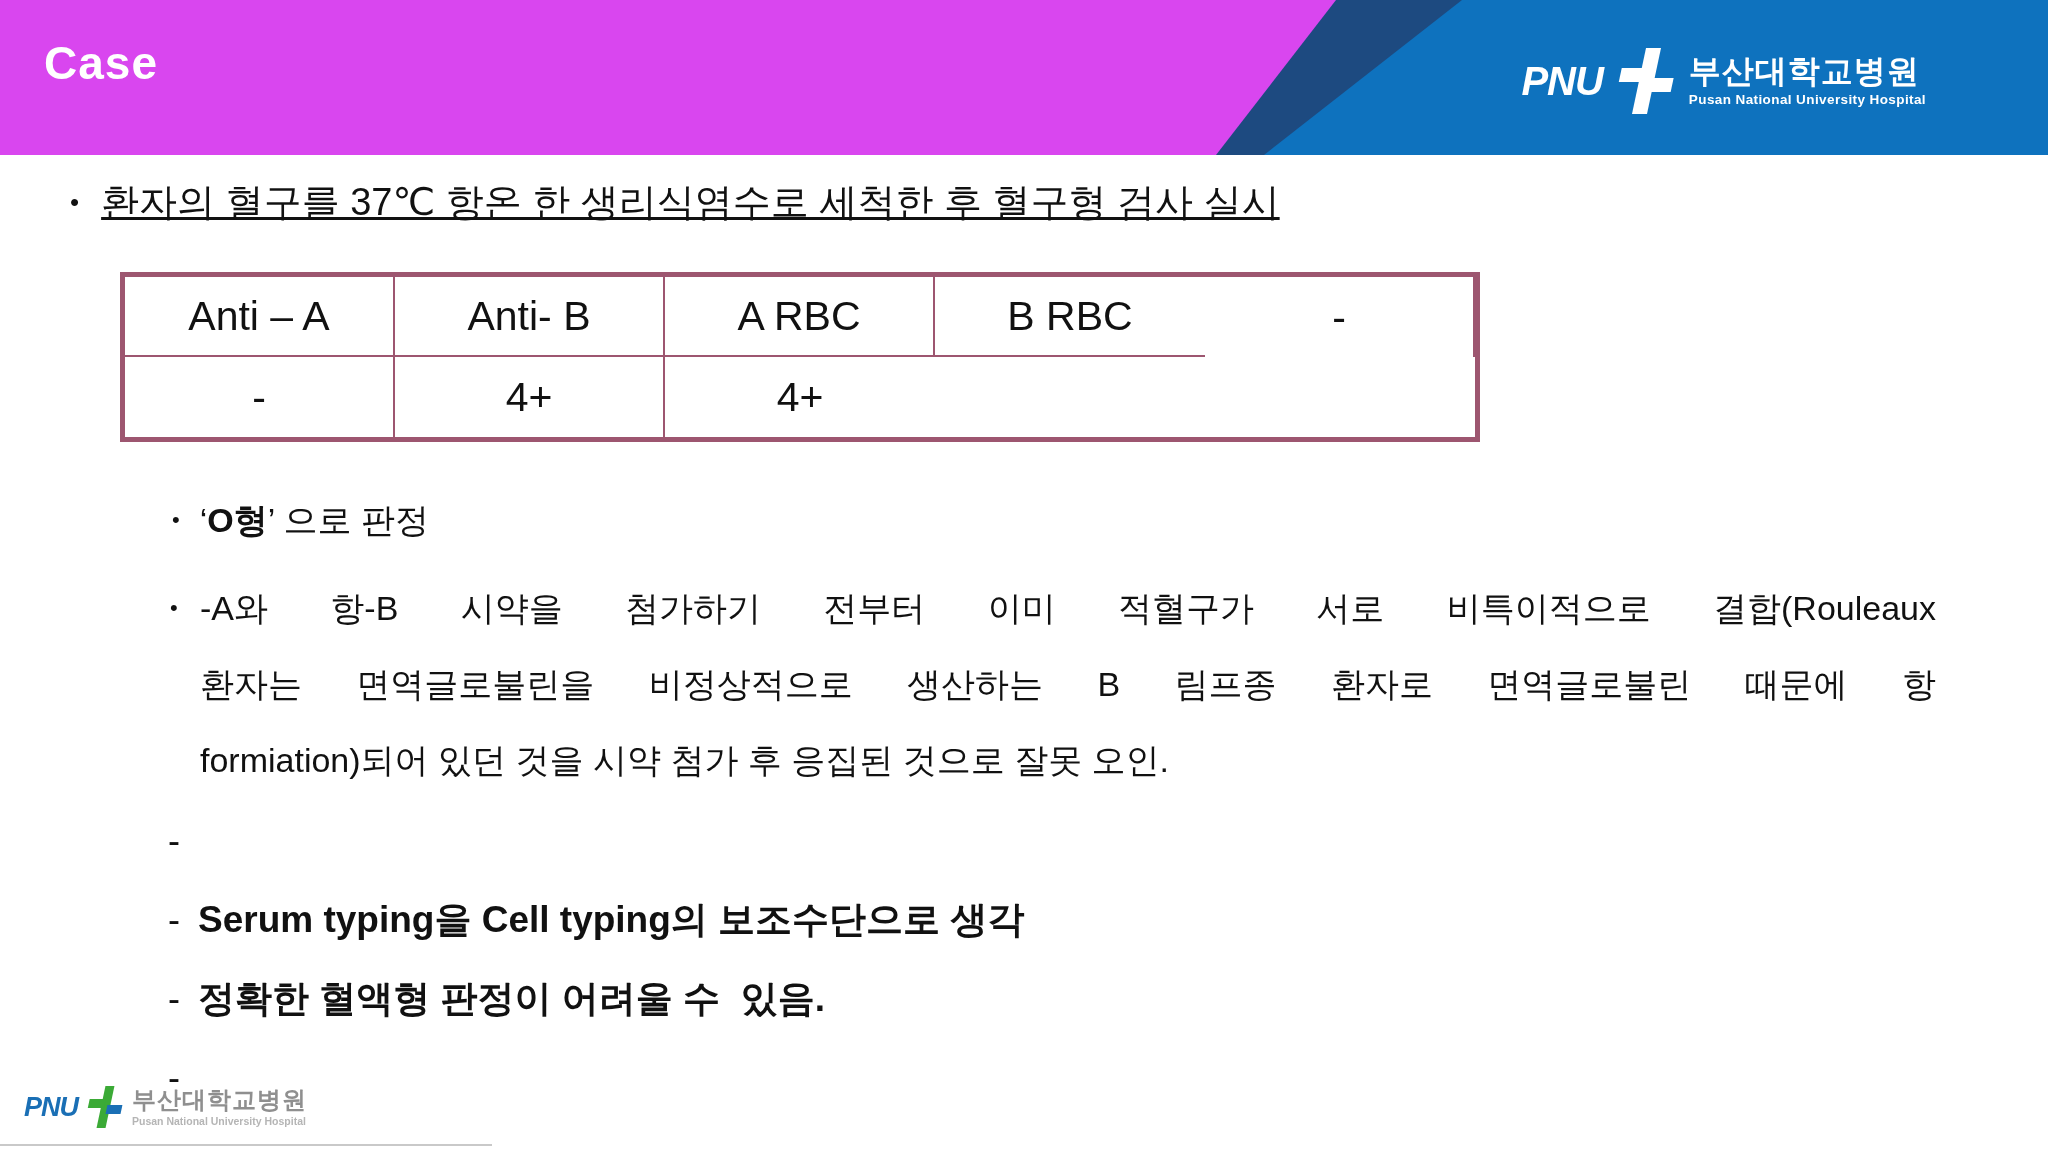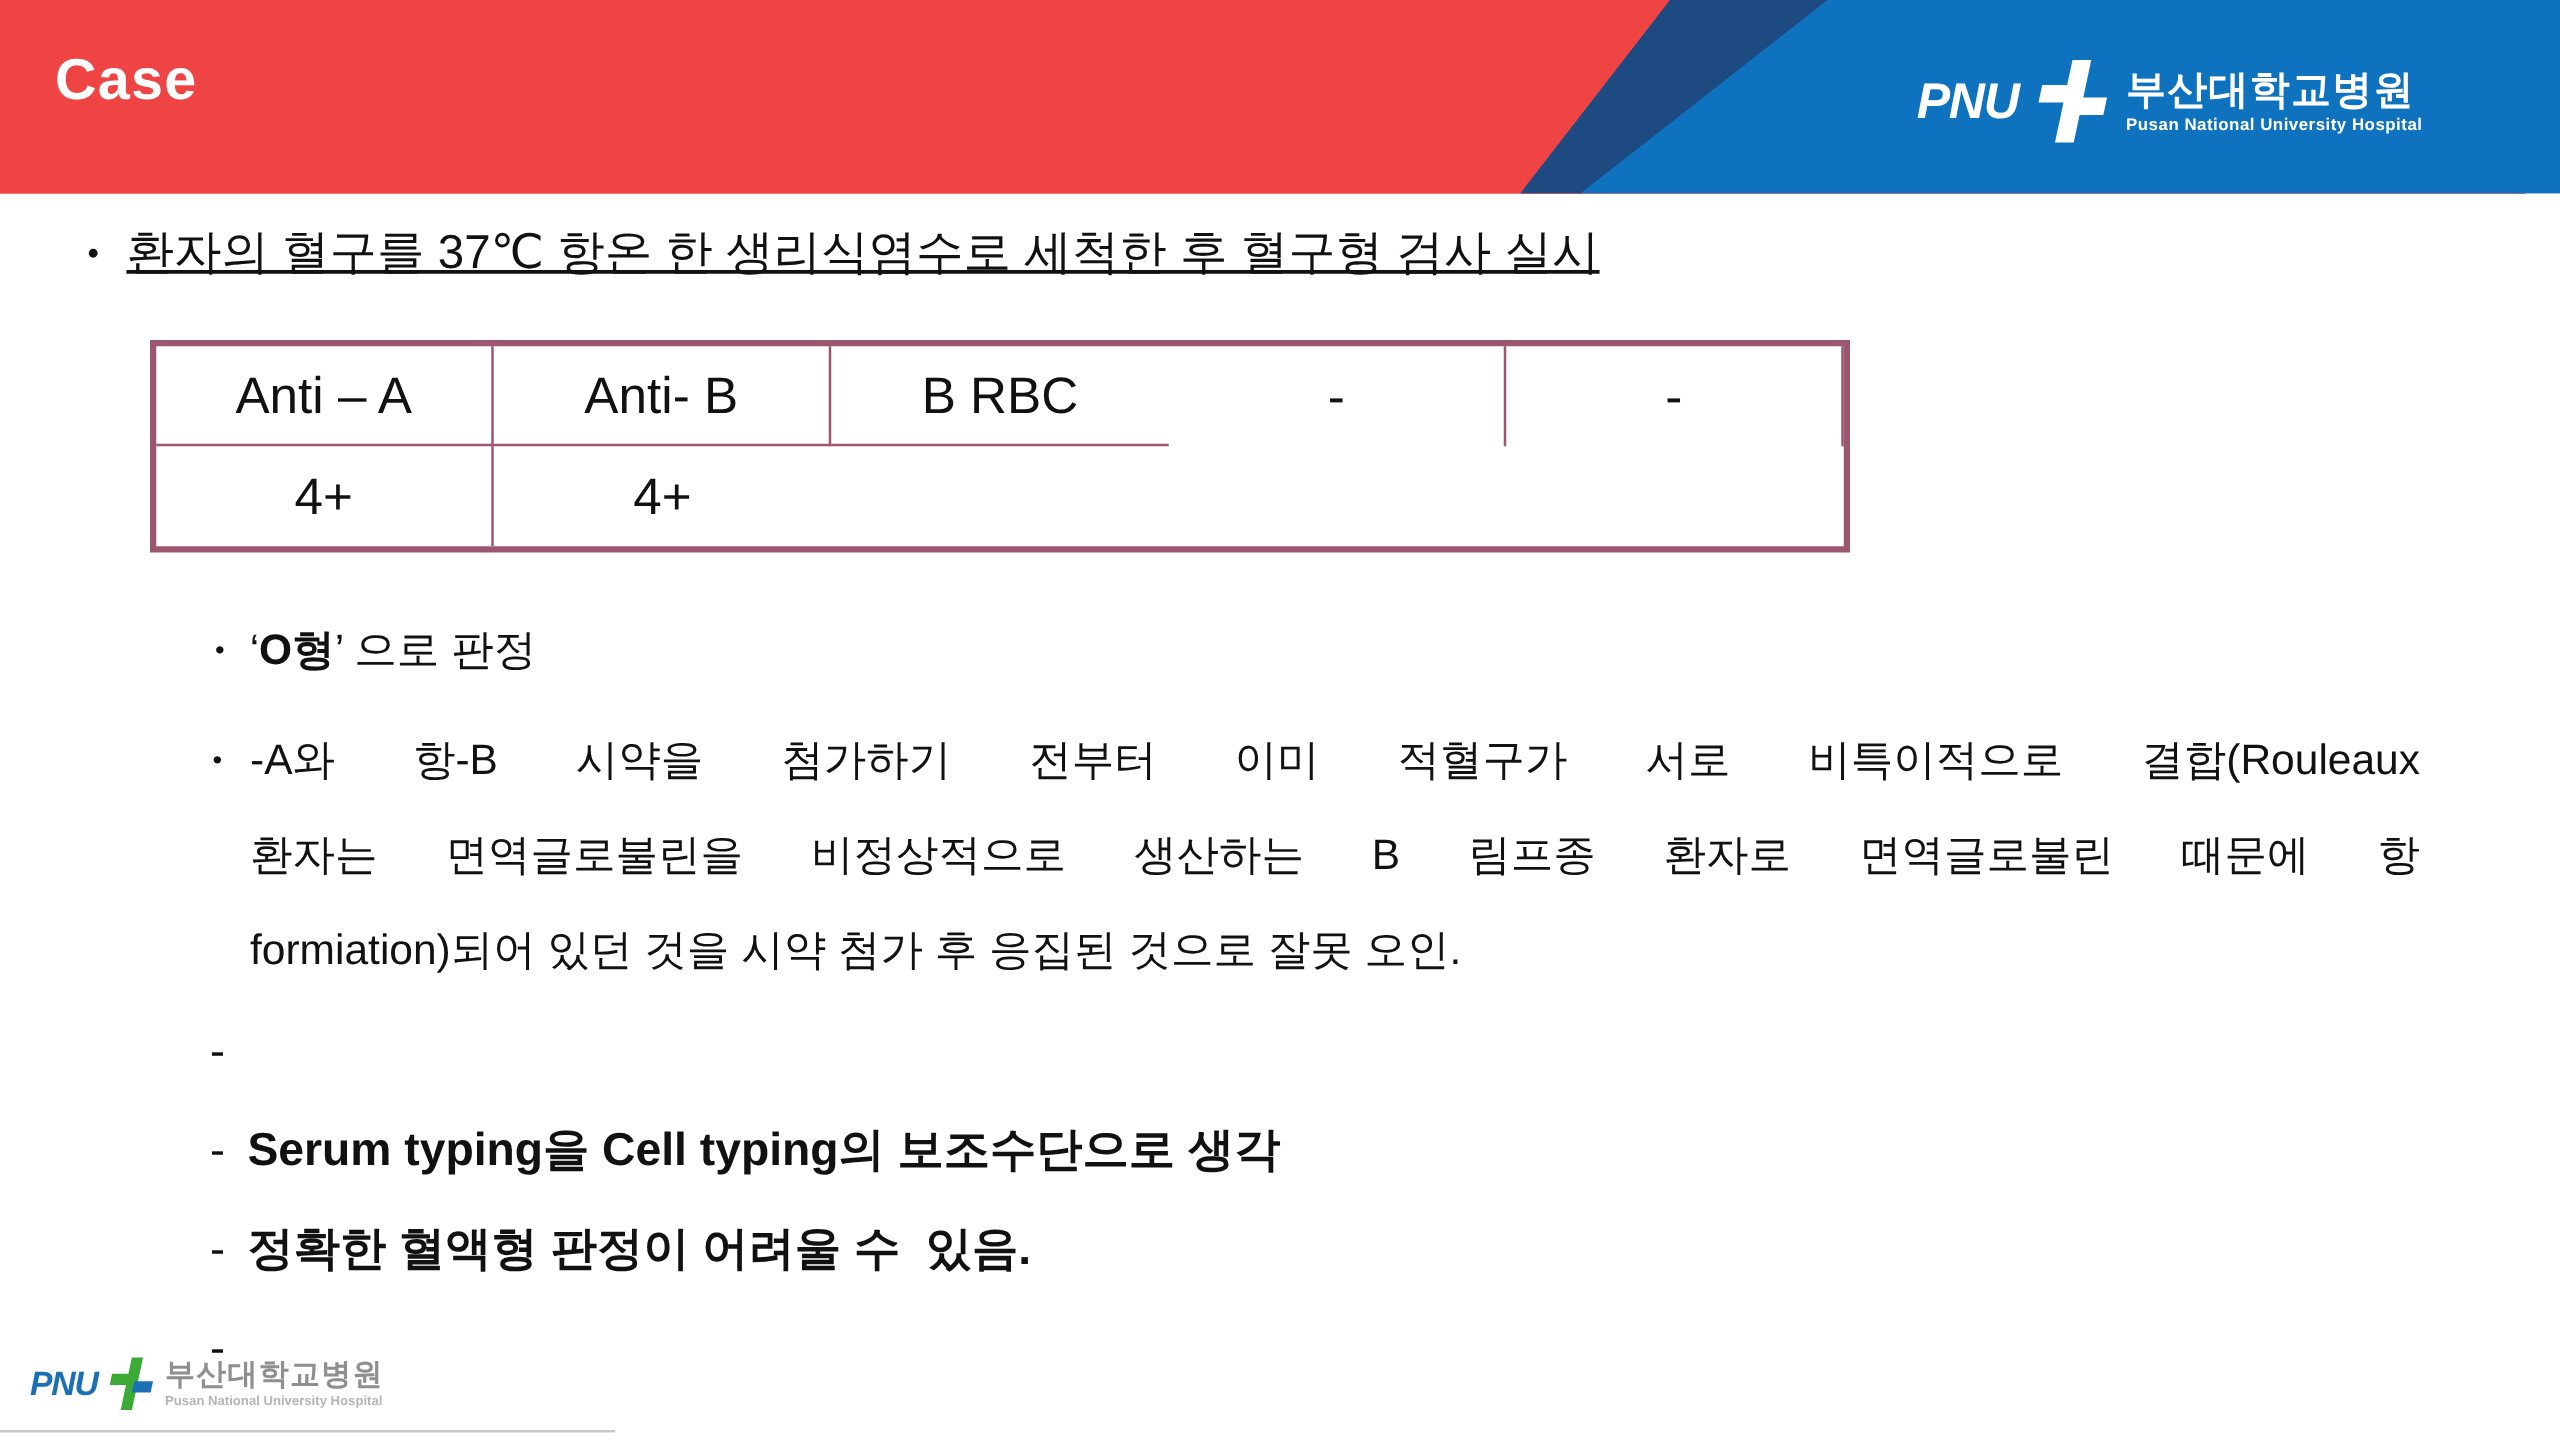--- a/index.html
+++ b/index.html
@@ -2,21 +2,21 @@
 <html><head>
 <meta charset="utf-8">
 <style>
   html,body { margin:0; padding:0; background:#ffffff; }
   .slide {
     position:relative; width:2048px; height:1152px; overflow:hidden;
     font-family:"Liberation Sans","DejaVu Sans",sans-serif; color:#111;
     background:#ffffff;
   }
   
-  .hdr { position:absolute; left:0; top:0; width:2008px; height:155px; background:#ef4444;padding-left:12px; }
+  .hdr { position:absolute; left:0; top:0; width:2008px; height:155px; background:#d946ef; }
   .hdr-mid { position:absolute; left:0; top:0; width:2048px; height:155px;
     background:#1d4a80; clip-path:polygon(1336px 0, 1468px 0, 1266px 155px, 1216px 155px); }
   .hdr-blue { position:absolute; left:0; top:0; width:2048px; height:155px;
     background:#0e72be; clip-path:polygon(1462px 0, 2048px 0, 2048px 155px, 1264px 155px); }
   .hdr-title { position:absolute; left:44px; top:36px; font-size:46px; font-weight:bold;
     color:#ffffff; letter-spacing:1px; }
   .hdr-logo { position:absolute; right:82px; top:48px; display:flex; align-items:center; gap:16px; }
   .pnu-word { font-size:40px; font-weight:800; font-style:italic; color:#ffffff; letter-spacing:-1px; }
   .cross { position:relative; width:54px; height:66px; transform:skewX(-12deg); }
   .cross i { position:absolute; display:block; }
@@ -93,20 +93,21 @@
   </div>
 
   <div class="bullet-main">
     <span class="dot">•</span>
     <span class="txt">환자의 혈구를 37℃ 항온 한 생리식염수로 세척한 후 혈구형 검사 실시</span>
   </div>
 
   <div class="case-table">
     <div class="cell hd">Anti – A</div>
     <div class="cell hd">Anti- B</div>
+    <div class="cell hd">A RBC</div>
     <div class="cell hd last">B RBC</div>
     <div class="cell">-</div>
     <div class="cell">-</div>
     <div class="cell">4+</div>
     <div class="cell last">4+</div>
   </div>
 
   <div class="finding">
     <span class="dot">•</span>
     <span class="txt"><span>‘</span><span class="bt">O형</span><span>’ 으로 판정</span></span>

